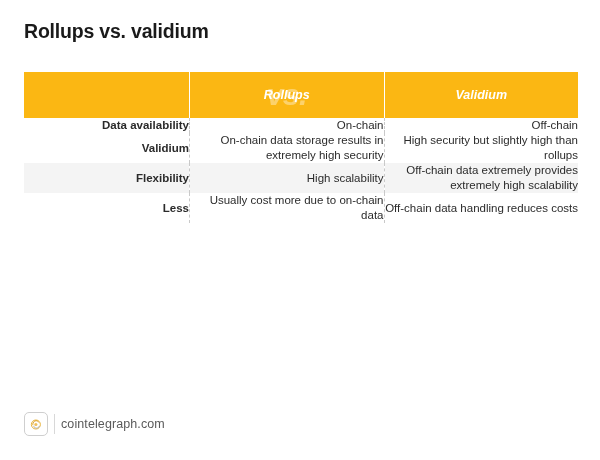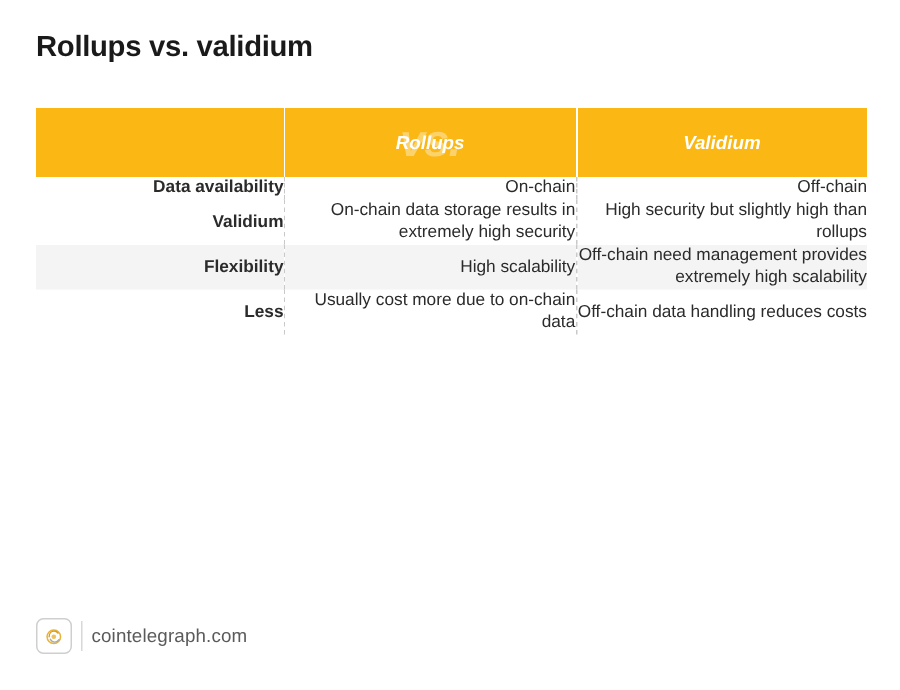--- a/index.html
+++ b/index.html
@@ -173,21 +173,21 @@
           <td class="val-cell">Off-chain</td>
         </tr>
         <tr class="body-row plain">
           <td class="label-cell">Validium</td>
           <td class="val-cell first-val">On-chain data storage results in extremely high security</td>
           <td class="val-cell">High security but slightly high than rollups</td>
         </tr>
         <tr class="body-row alt">
           <td class="label-cell">Flexibility</td>
           <td class="val-cell first-val">High scalability</td>
-          <td class="val-cell">Off-chain need management provides extremely high scalability</td>
+          <td class="val-cell">Off-chain data extremely provides extremely high scalability</td>
         </tr>
         <tr class="body-row plain">
           <td class="label-cell">Less</td>
           <td class="val-cell first-val">Usually cost more due to on-chain data</td>
           <td class="val-cell">Off-chain data handling reduces costs</td>
         </tr>
       </tbody>
     </table>
   </div>
 

